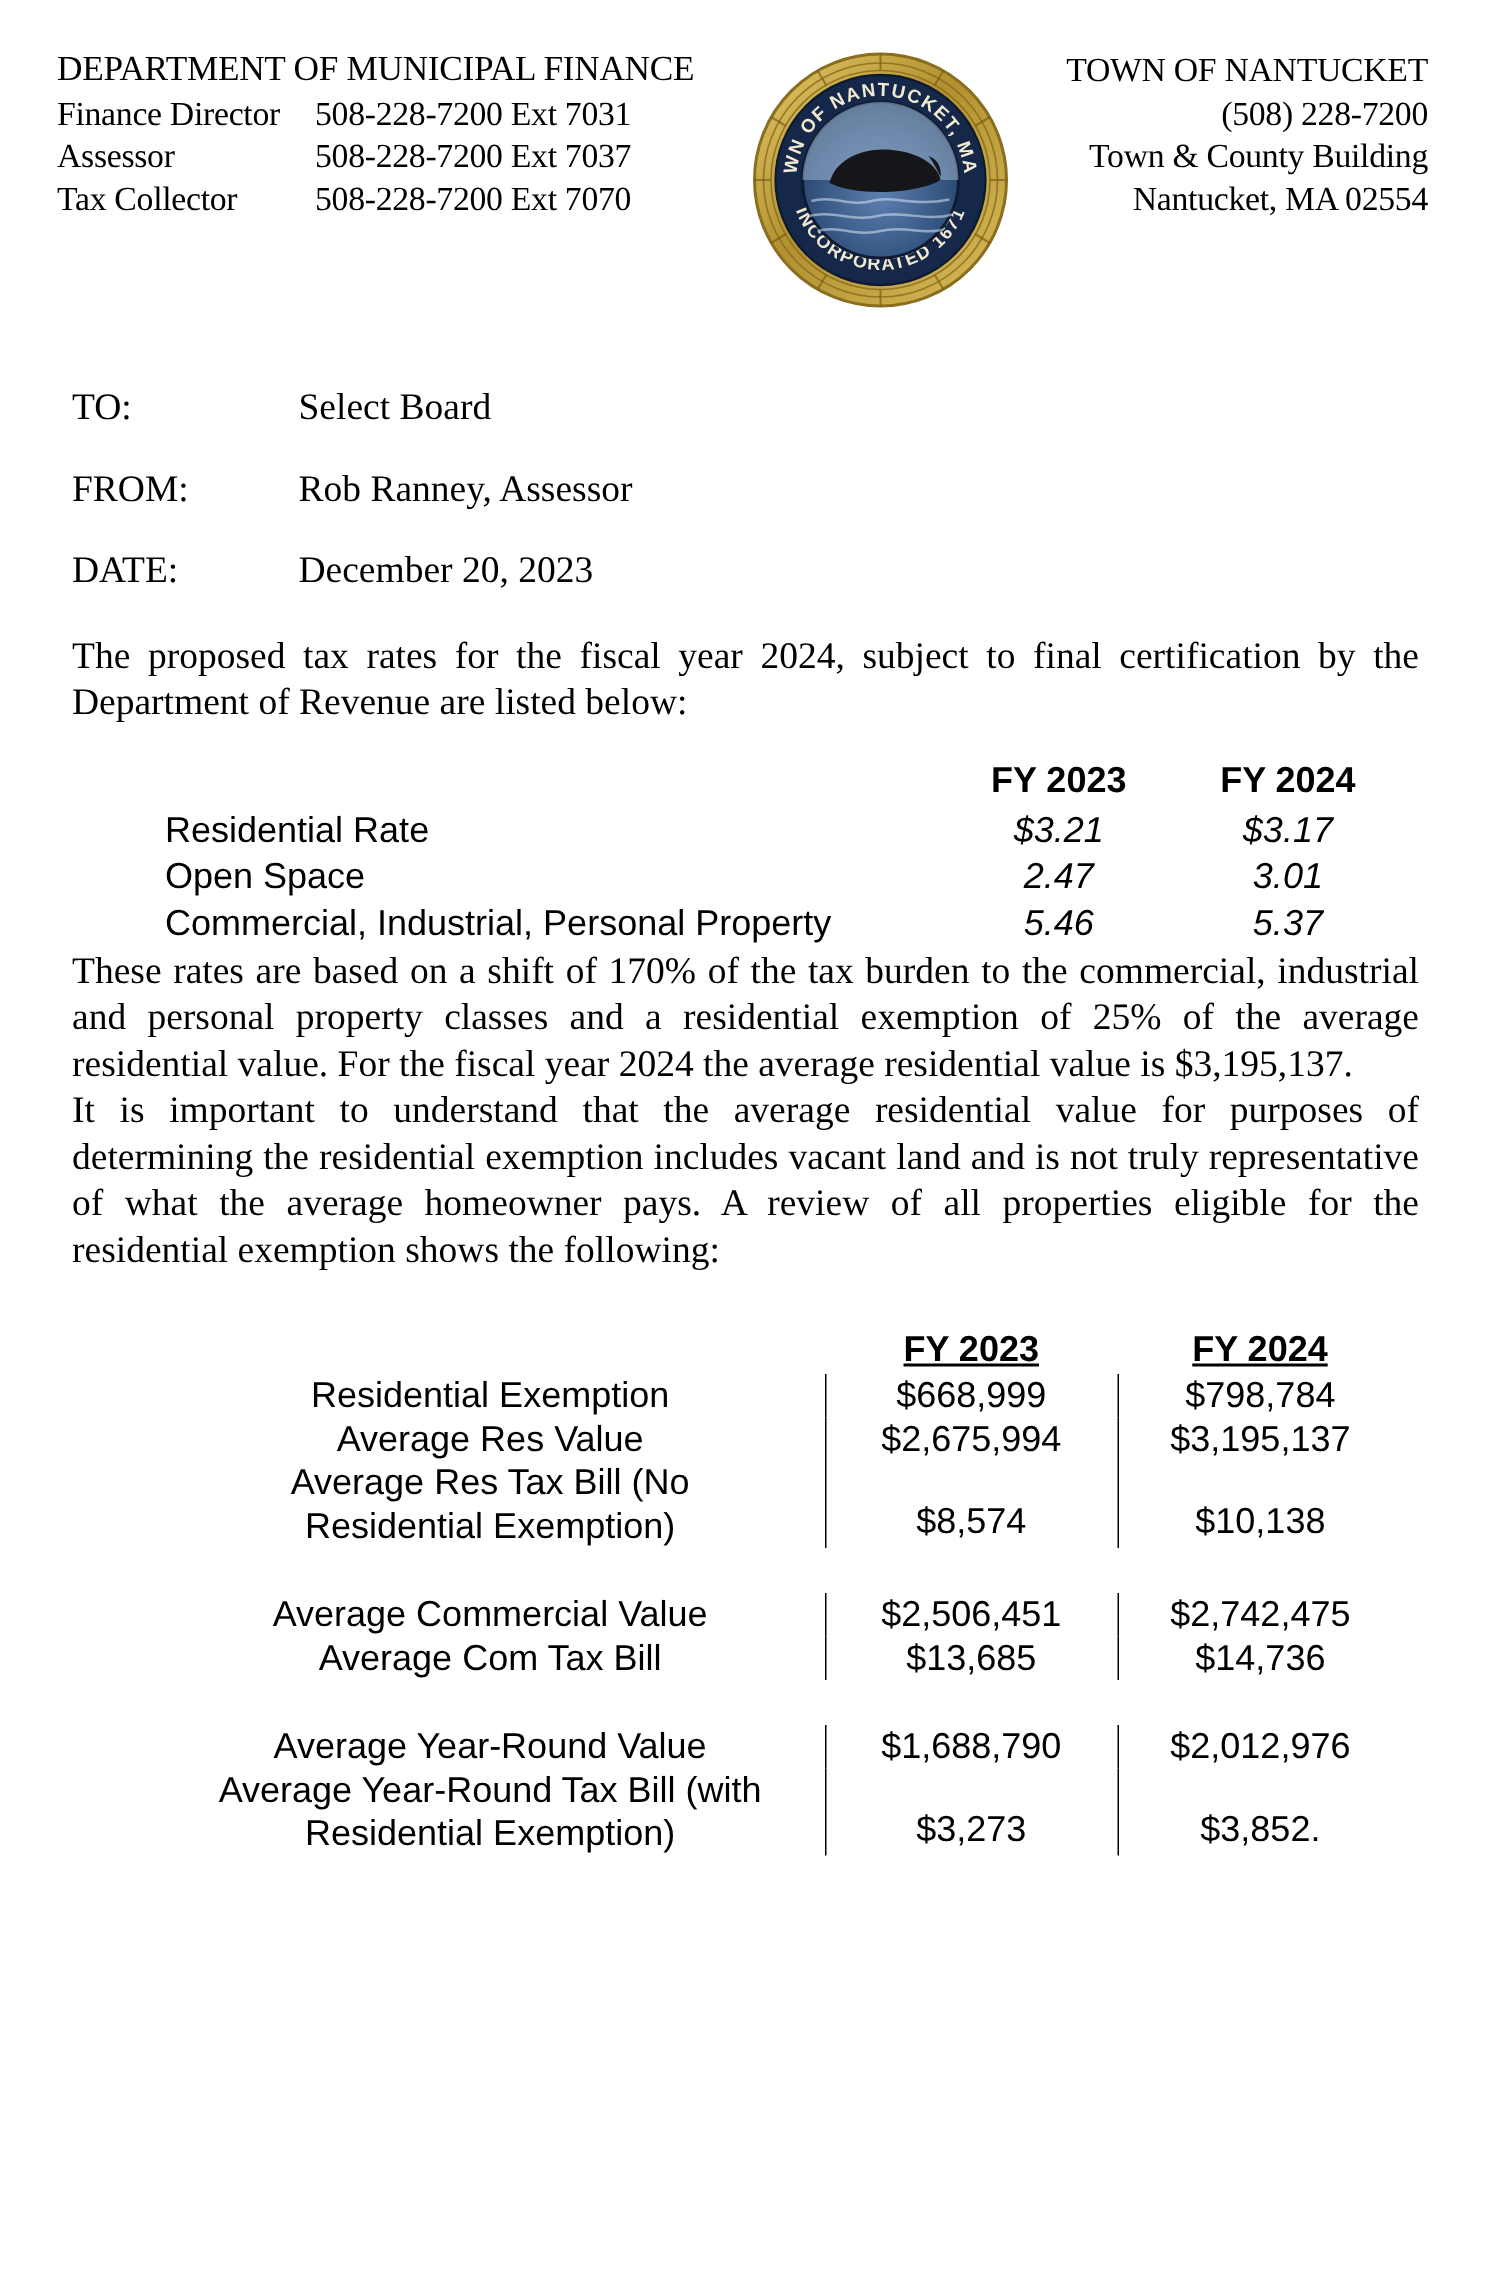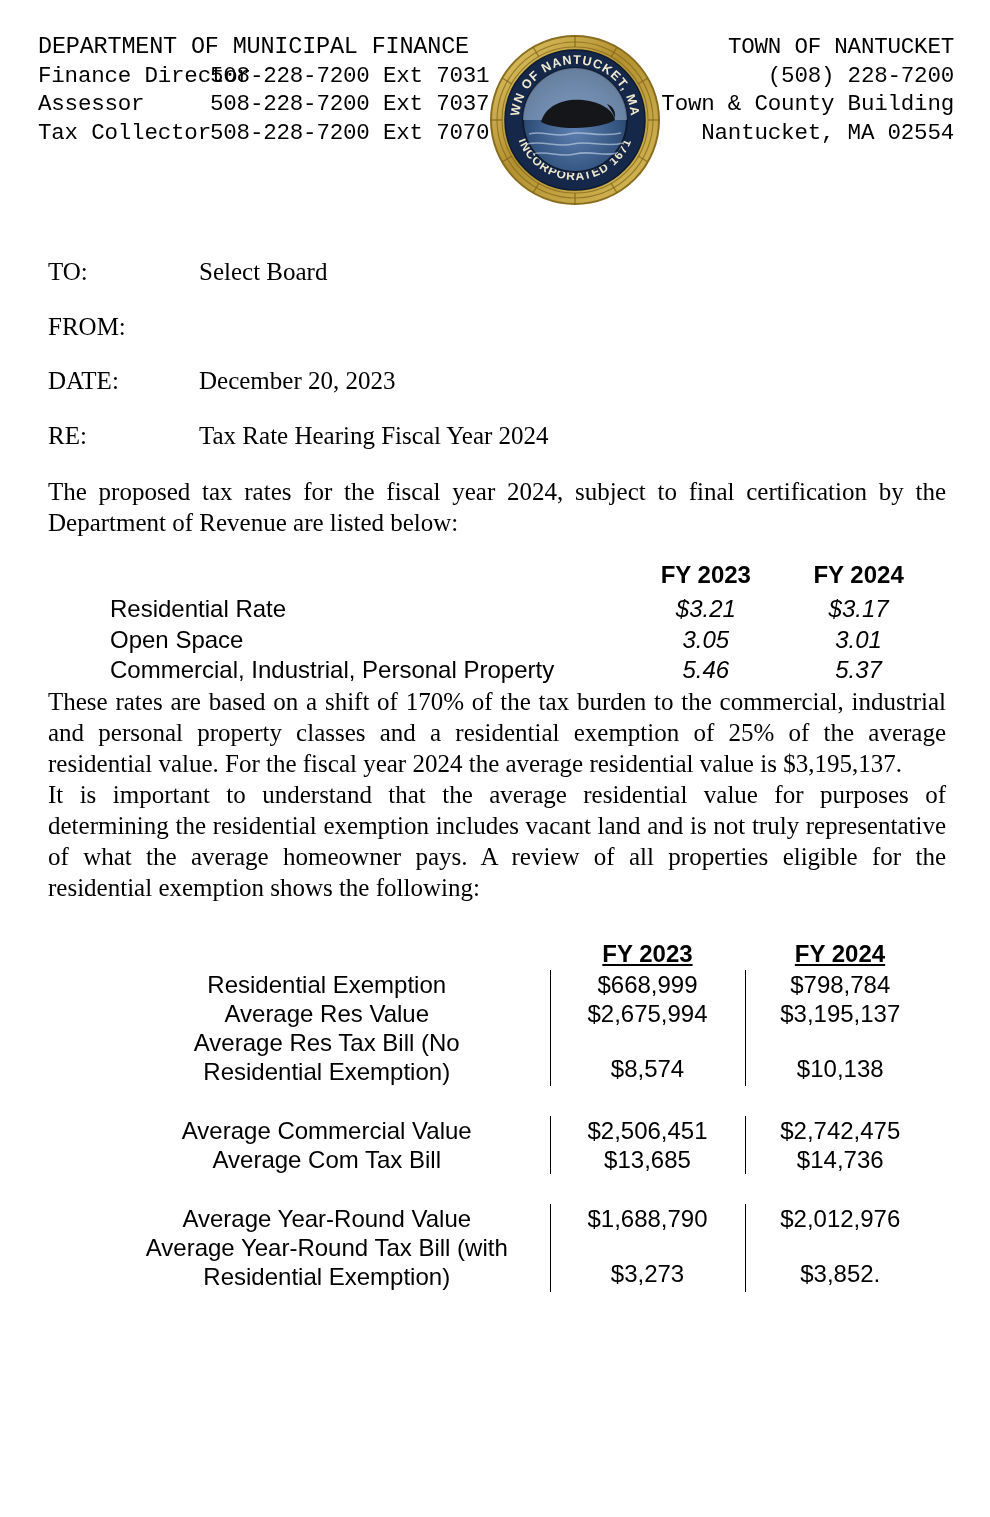--- a/index.html
+++ b/index.html
@@ -18,21 +18,21 @@
 
   
   .letterhead {
     display: flex;
     align-items: flex-start;
     justify-content: space-between;
     padding: 32px 38px 0 38px;
     box-sizing: border-box;
   }
   .lh-left, .lh-right {
-    font-family: Liberation Mono, monospace;
+    font-family: Liberation Serif, serif;
     font-size: 22.5px;
     line-height: 1.27;
     letter-spacing: -0.2px;
     white-space: nowrap;
   }
   .lh-left { text-align: left; }
   .lh-right { text-align: right; padding-top: 1px; }
 
   .lh-left .dept { font-size: 23.5px; }
   .lh-row {
@@ -242,29 +242,26 @@
   </div>
 </div>
 
 <div class="memo">
   <div class="memo-row">
     <span class="m-label">TO:</span>
     <span class="m-value">Select Board</span>
   </div>
   <div class="memo-row">
     <span class="m-label">FROM:</span>
+    <span class="m-value">Rob Ranney, Assessor</span>
   </div>
   <div class="memo-row">
     <span class="m-label">DATE:</span>
     <span class="m-value">December 20, 2023</span>
   </div>
-  <div class="memo-row">
-    <span class="m-label">RE:</span>
-    <span class="m-value">Tax Rate Hearing Fiscal Year 2024</span>
-  </div>
 </div>
 
 <div class="body-wrap">
 
   <p class="para para-gap-1">The proposed tax rates for the fiscal year 2024, subject to final certification by the Department of Revenue are listed below:</p>
 
   <div class="rates">
     <table>
       <thead>
         <tr>
@@ -274,21 +271,21 @@
         </tr>
       </thead>
       <tbody>
         <tr>
           <td class="lbl">Residential Rate</td>
           <td class="num">$3.21</td>
           <td class="num">$3.17</td>
         </tr>
         <tr>
           <td class="lbl">Open Space</td>
-          <td class="num">3.05</td>
+          <td class="num">2.47</td>
           <td class="num">3.01</td>
         </tr>
         <tr>
           <td class="lbl">Commercial, Industrial, Personal Property</td>
           <td class="num">5.46</td>
           <td class="num">5.37</td>
         </tr>
       </tbody>
     </table>
   </div>

